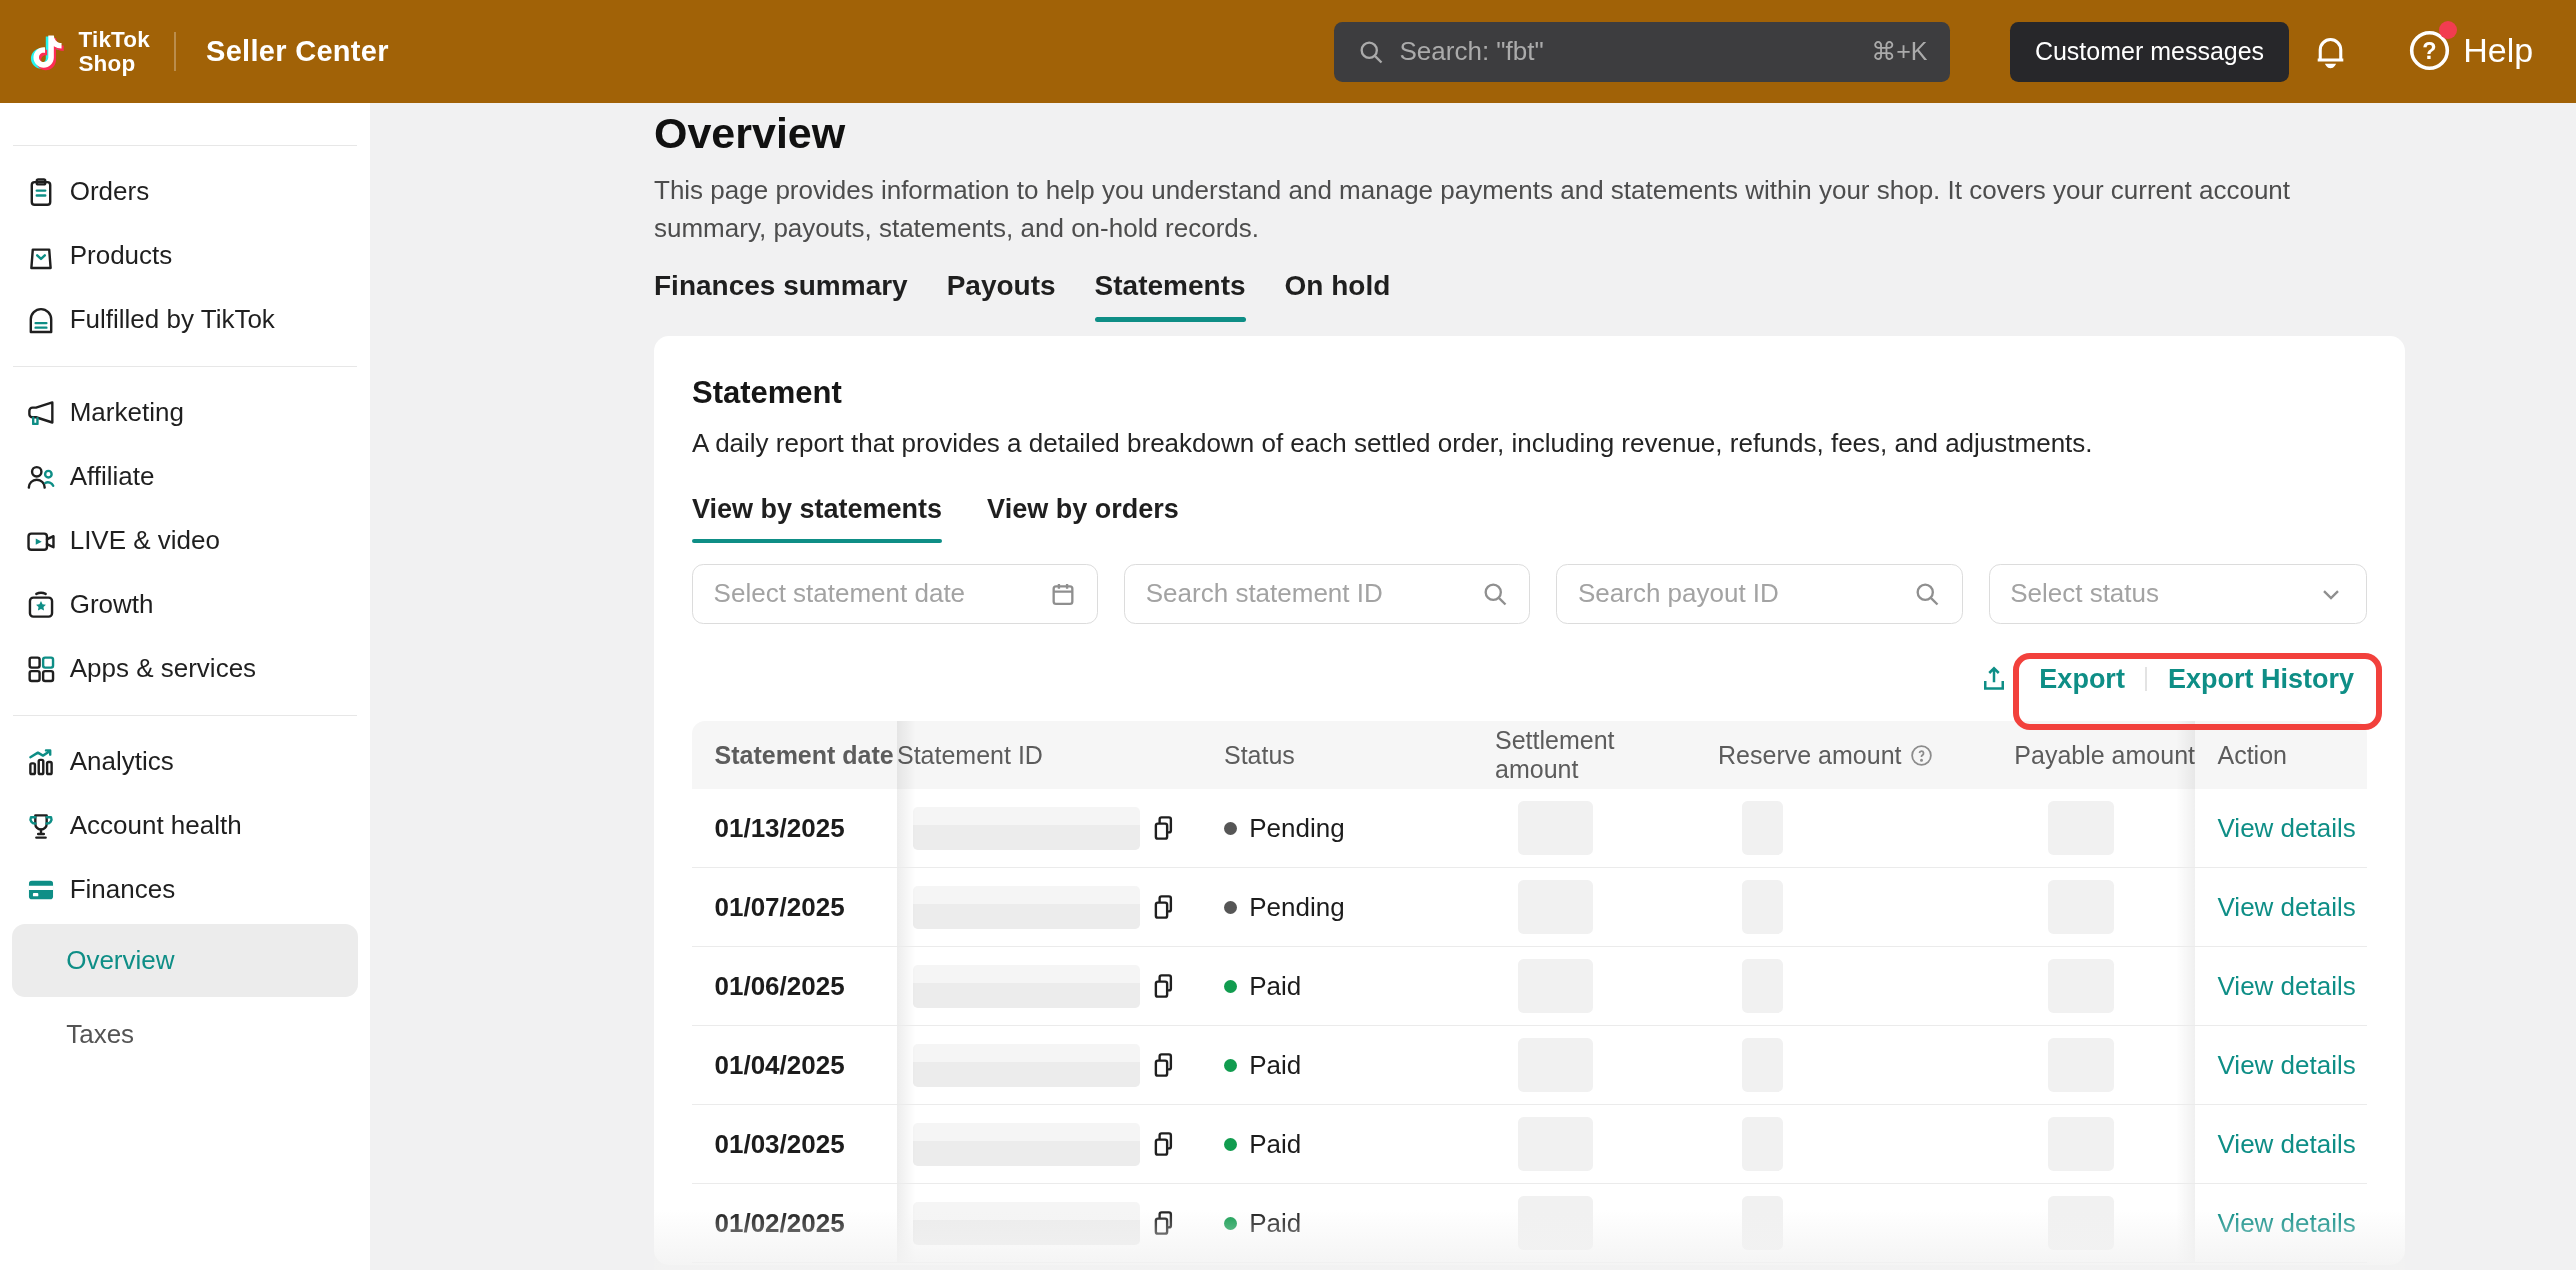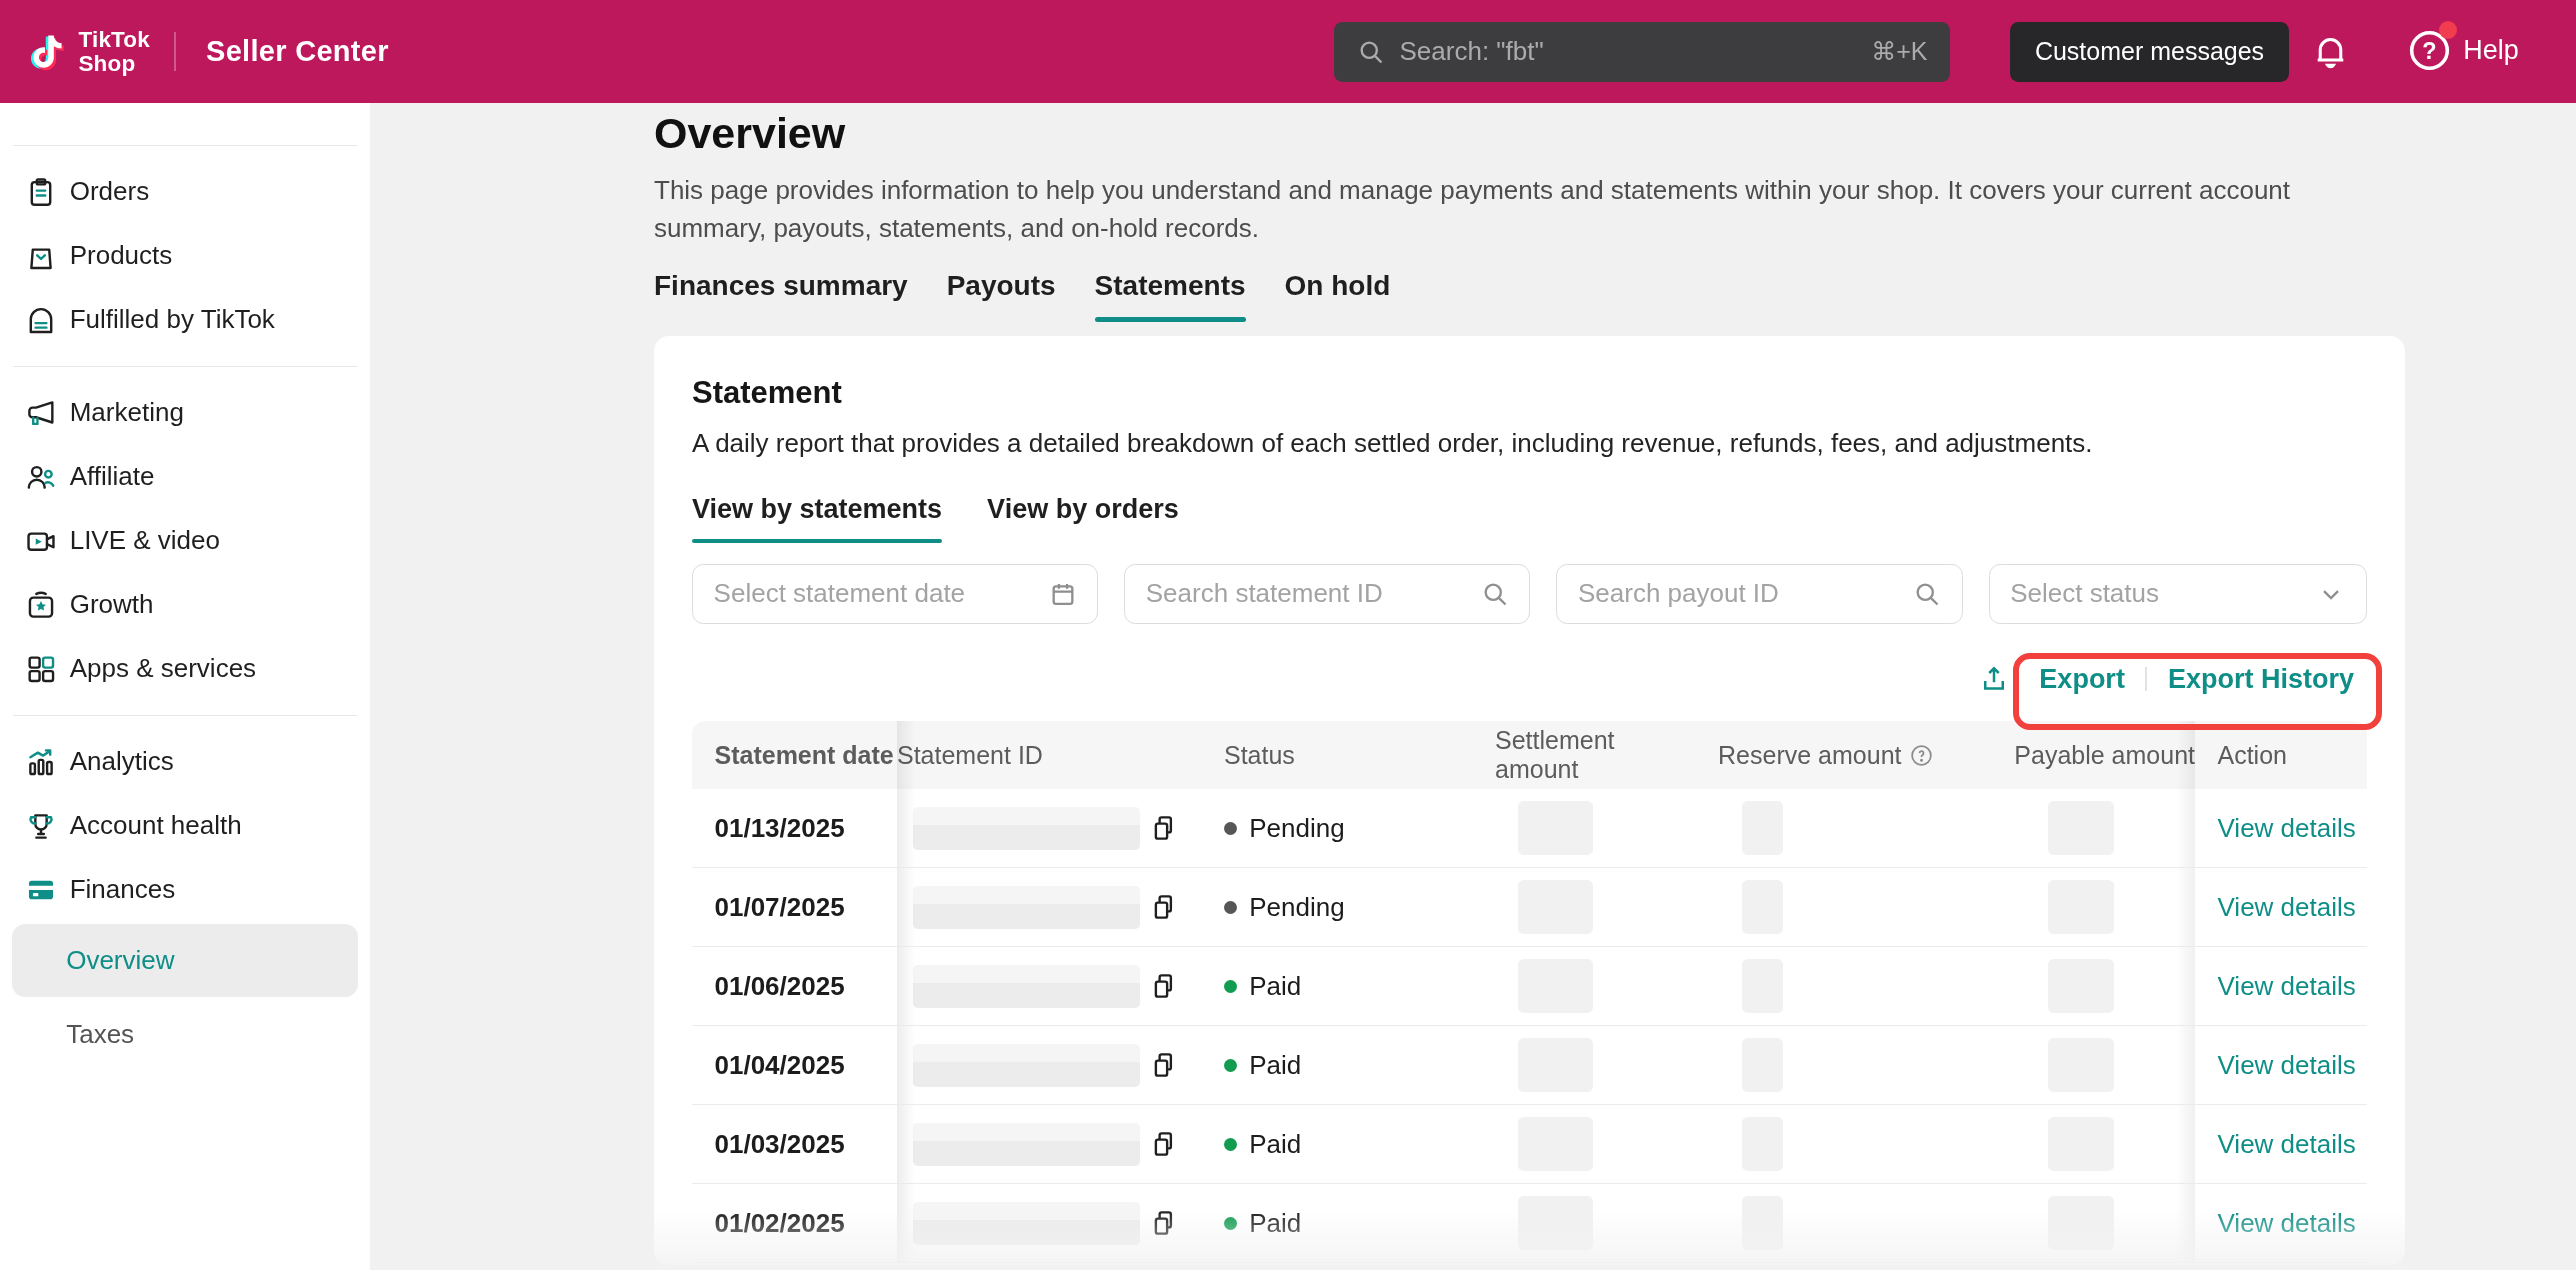--- a/index.html
+++ b/index.html
@@ -1,37 +1,37 @@
 <!DOCTYPE html>
 <html style="font-size:15px"><head>
 <meta charset="utf-8">
 <style>
   * { margin:0; padding:0; box-sizing:border-box; }
   html,body { width:2576px; height:1270px; overflow:hidden; }
   body { font-family:"Liberation Sans", sans-serif; background:#f1f1f2; position:relative; }
 
   
-  .topbar { position:absolute; left:0; top:0; width:2576px; height:103px; background:#be185d; z-index:20;text-decoration:underline; }
+  .topbar { position:absolute; left:0; top:0; width:2576px; height:103px; background:#a16207; z-index:20;text-decoration:underline; }
   .brand { position:absolute; left:26px; top:0; height:103px; display:flex; align-items:center; }
   .brand-note { width:43px; height:49px; }
   .brand-text { margin-left:9.4px; color:#fff; font-weight:700; font-size:22.5px; line-height:23.5px; letter-spacing:0.2px; }
   .brand-divider { position:absolute; left:174px; top:32px; width:1.9px; height:39px; background:rgba(255,255,255,.28); }
   .app-title { position:absolute; left:206px; top:0; height:103px; display:flex; align-items:center; color:#fff; font-size:29px; font-weight:600; letter-spacing:0.3px; }
   .searchbox { position:absolute; left:1334px; top:21.6px; width:616px; height:60px; background:#3d3d3f; border-radius:8.4px; display:flex; align-items:center; padding:0 22.5px; cursor:text; }
   .searchbox .mag { width:28px; height:28px; stroke:#ababab; fill:none; stroke-width:2; margin-right:15px; flex:none; }
   .search-ph { color:#ababab; font-size:26px; flex:1; }
   .search-kbd { color:#ababab; font-size:25px; }
   .msg-btn { position:absolute; left:2010px; top:21.6px; width:279px; height:60px; background:#27272a; border-radius:8.4px; color:#fff; font-size:25px; display:flex; align-items:center; justify-content:center; cursor:pointer; }
   .bell-btn { position:absolute; left:2310px; top:31px; width:41px; height:41px; cursor:pointer; }
   .bell-btn svg { width:41px; height:41px; stroke:#fff; fill:none; stroke-width:1.8; }
   .help-btn { position:absolute; left:2407px; top:28px; display:flex; align-items:center; gap:11.3px; cursor:pointer; }
   .help-circ { width:45px; height:45px; position:relative; }
   .help-circ svg { width:45px; height:45px; }
   .help-dot { position:absolute; right:-4.7px; top:-6.6px; width:18px; height:18px; border-radius:50%; background:#f23c50; }
-  .help-label { color:#fff; font-size:27px; }
+  .help-label { color:#fff; font-size:34px; }
 
   
   .sidebar { position:absolute; left:0; top:103px; width:370px; bottom:0; background:#fff; z-index:10; padding-top:28px; }
   .side-item { height:64px; display:flex; align-items:center; padding-left:24.4px; cursor:pointer; }
   .sicon { width:34px; height:34px; margin-right:11.3px; flex:none; display:flex; }
   .sicon svg { width:34px; height:34px; }
   .slabel { font-size:26px; color:#1f1f1f; }
   .side-div { height:0.9px; background:#e7e7e7; margin:14px 13px; }
   .side-sub { height:73px; display:flex; align-items:center; padding-left:54px; margin:1.9px 12.2px; border-radius:13px; cursor:pointer; }
   .side-sub .slabel { color:#545454; }

